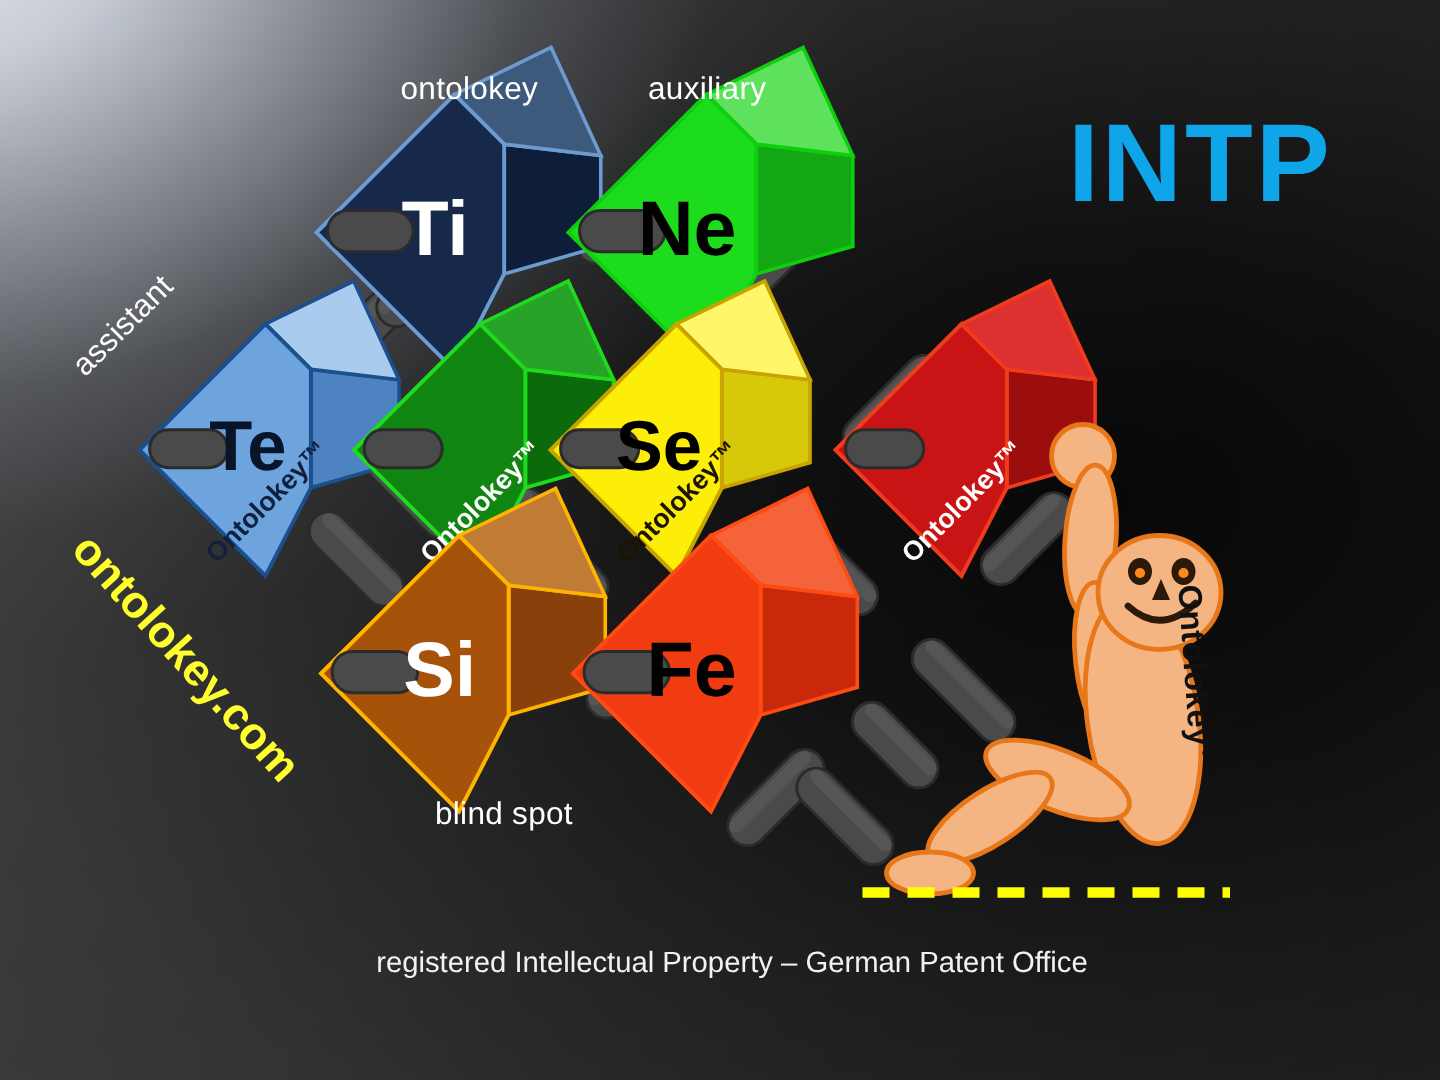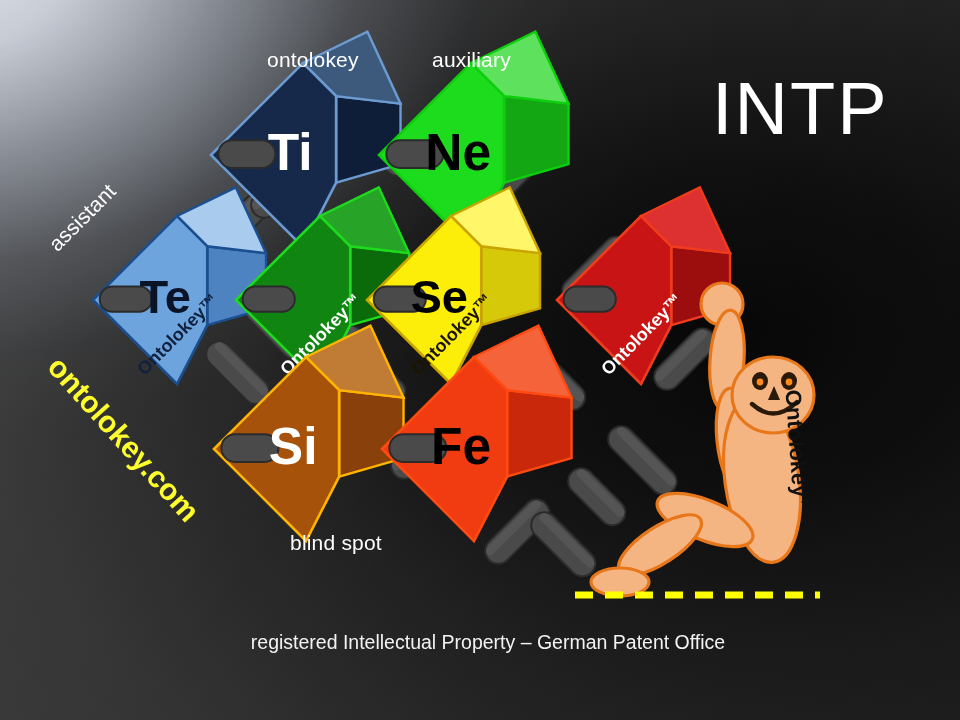--- a/index.html
+++ b/index.html
@@ -26,21 +26,21 @@
       rgba(0,0,0,0) 46%, rgba(0,0,0,.18) 74%, rgba(0,0,0,.30) 100%);
   }
   svg#art{position:absolute;left:0;top:0;width:960px;height:720px;}
 
   
   .lbl{position:absolute;color:#fff;font-size:21px;letter-spacing:.2px;white-space:nowrap;}
   #lbl-dominant{left:267px;top:48px;}
   #lbl-auxiliary{left:432px;top:48px;text-align:right;}
   #lbl-blindspot{left:263px;top:531px;margin-left:27px;}
   #lbl-assistant{left:44px;top:239px;transform:rotate(-45deg);transform-origin:left top;}
-  #title-intp{position:absolute;left:712px;top:72px;color:#ffffff;font-size:74px;font-weight:normal;letter-spacing:2px;line-height:1;}
+  #title-intp{position:absolute;left:712px;top:72px;color:#0ea5e9;font-size:74px;font-weight:bold;letter-spacing:2px;line-height:1;}
   #wm{position:absolute;left:66px;top:350px;color:#ffff2e;font-size:30px;font-weight:bold;
       transform:rotate(48deg);transform-origin:left top;white-space:nowrap;}
   #footer{position:absolute;left:0;right:0;top:628px;text-align:center;color:#f2f2f2;font-size:19.5px;line-height:1.45;}
   #footer div{white-space:nowrap;padding-left:16px;}
 </style>
 </head>
 <body>
 
 <div id="stage">
 

